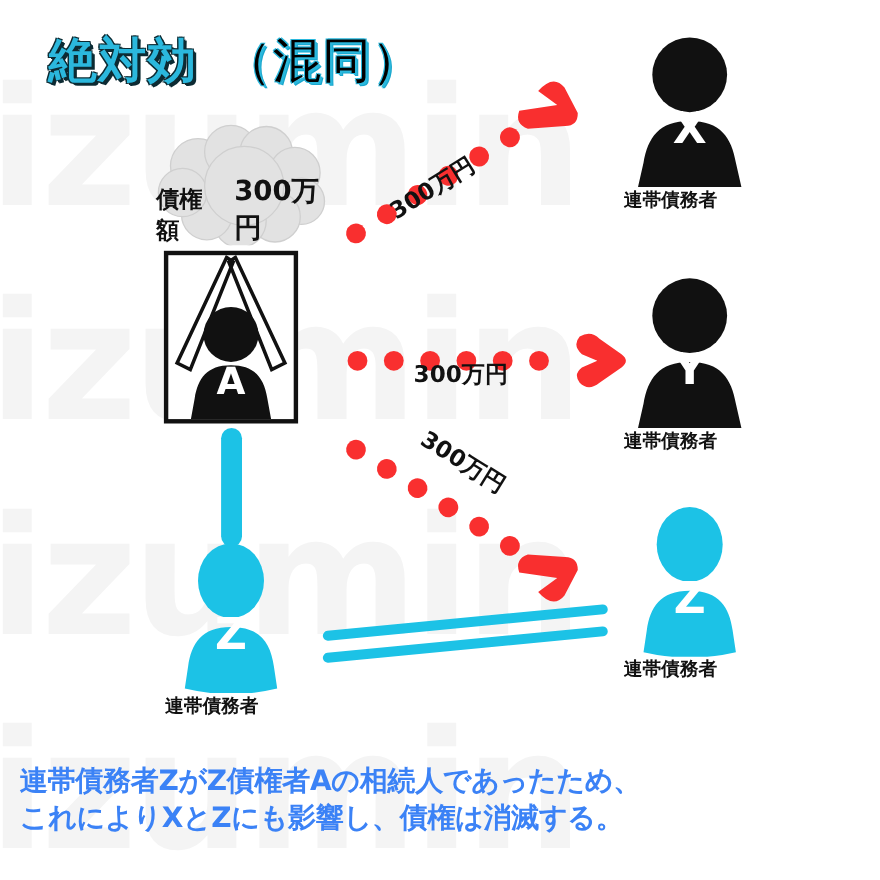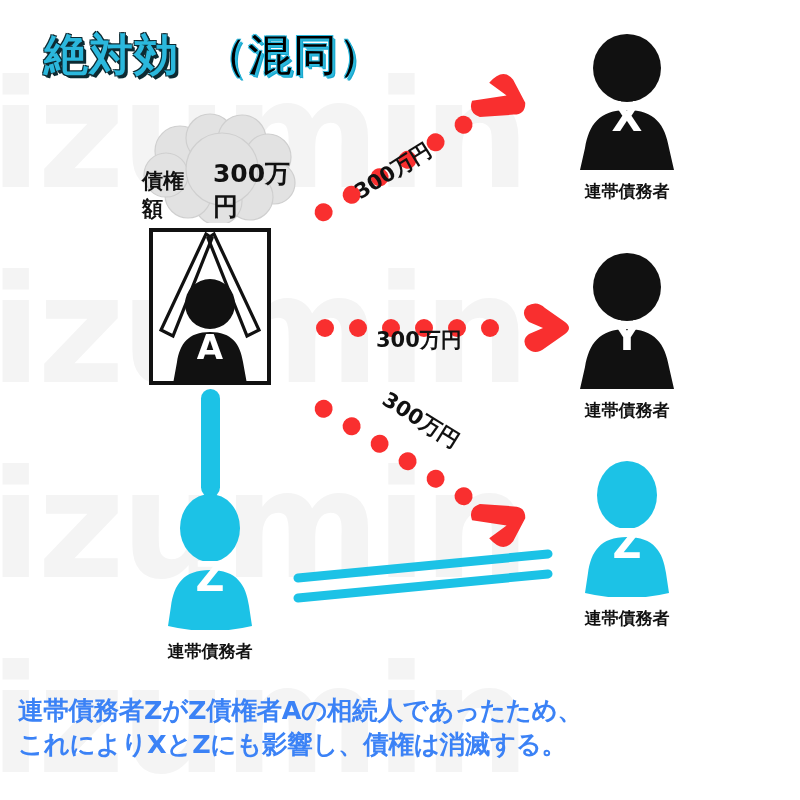--- a/index.html
+++ b/index.html
@@ -147,26 +147,26 @@
     right: 0;
     text-align: center;
     font-family: "DejaVu Sans", sans-serif;
     font-weight: 700;
     color: #ffffff;
     font-size: 40px;
     top: 64px;
     pointer-events: none;
   }
   .person-label {
-    text-align: center;
+    text-align: left;
     font-family: Liberation Mono, monospace;
     font-size: 17px;
     font-weight: 700;
     color: #111111;
-    margin-top: 10px;
+    margin-top: 0;
     white-space: nowrap;
   }
 
   #person-x { left: 567px; top: 30px; }
   #person-y { left: 567px; top: 249px; }
   #person-zr { left: 567px; top: 457px; }
   #person-zl { left: 150px; top: 490px; }
 
   
   .arrow {

